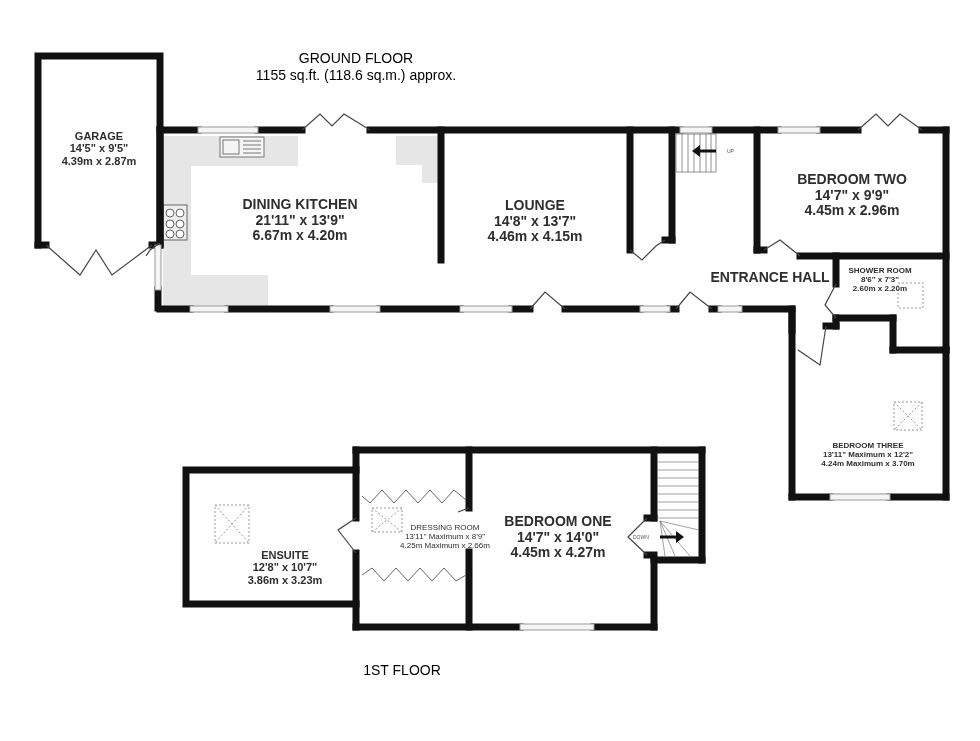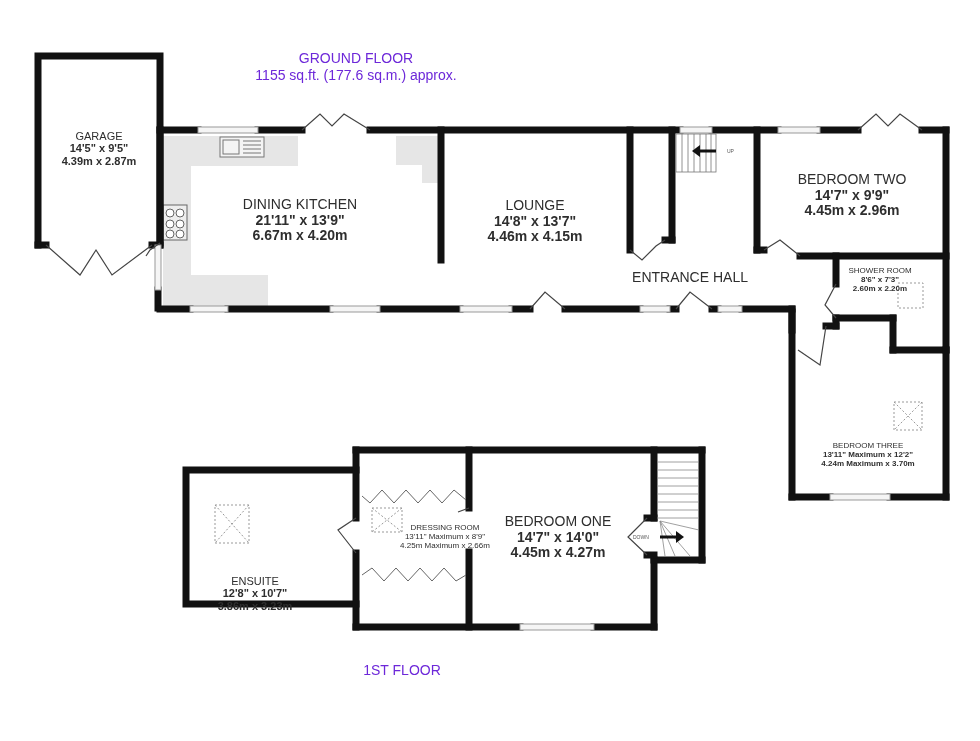--- a/index.html
+++ b/index.html
@@ -1,21 +1,21 @@
 <!DOCTYPE html>
 <html><head>
 <meta charset="utf-8">
 <style>
   html, body { margin:0; padding:0; background:#ffffff; }
   body { width:980px; height:741px; position:relative; overflow:hidden; font-family:"Liberation Sans", sans-serif; }
   #plan { position:absolute; left:0; top:0; width:980px; height:741px; }
   .lbl { position:absolute; text-align:center; color:#2e2e2e; white-space:nowrap; transform:translateX(-50%); line-height:1.12; }
-  .lbl .name { font-weight:normal; display:block; }
+  .lbl .name { font-weight:bold; display:block; }
   .lbl .dim { font-weight:bold; display:block; }
-  .floor-title { position:absolute; text-align:center; color:#6d28d9; transform:translateX(-50%); font-size:14px; line-height:1.2; white-space:nowrap; }
+  .floor-title { position:absolute; text-align:center; color:#000000; transform:translateX(-50%); font-size:14px; line-height:1.2; white-space:nowrap; }
   .floor-title span { display:block; }
   .big { font-size:14px; }
   .mid { font-size:11px; }
   .tiny { font-size:8px; }
   .updown { position:absolute; font-size:5px; color:#555; }
 </style>
 </head>
 <body>
 
 <svg id="plan" viewBox="0 0 980 741" xmlns="http://www.w3.org/2000/svg">
@@ -207,21 +207,21 @@
       <line x1="249" y1="505" x2="215" y2="543"></line>
       <rect x="372" y="508" width="30" height="24"></rect>
       <line x1="372" y1="508" x2="402" y2="532"></line>
       <line x1="402" y1="508" x2="372" y2="532"></line>
     </g>
   </g>
 </svg>
 
 <div class="floor-title" style="left:356px; top:50px;">
   <span>GROUND FLOOR</span>
-  <span>1155 sq.ft. (177.6 sq.m.) approx.</span>
+  <span>1155 sq.ft. (118.6 sq.m.) approx.</span>
 </div>
 
 <div class="lbl mid" style="left:99px; top:130px;">
   <span class="name">GARAGE</span>
   <span class="dim">14'5"  x 9'5"</span>
   <span class="dim">4.39m  x 2.87m</span>
 </div>
 
 <div class="lbl big" style="left:300px; top:197px;">
   <span class="name">DINING KITCHEN</span>
@@ -234,39 +234,39 @@
   <span class="dim">14'8"  x 13'7"</span>
   <span class="dim">4.46m  x 4.15m</span>
 </div>
 
 <div class="lbl big" style="left:852px; top:172px;">
   <span class="name">BEDROOM TWO</span>
   <span class="dim">14'7"  x 9'9"</span>
   <span class="dim">4.45m  x 2.96m</span>
 </div>
 
-<div class="lbl big" style="left:690px; top:270px;">
+<div class="lbl big" style="left:770px; top:270px;">
   <span class="name">ENTRANCE HALL</span>
 </div>
 
 <div class="lbl tiny" style="left:880px; top:267px;">
   <span class="name">SHOWER ROOM</span>
   <span class="dim">8'6"  x 7'3"</span>
   <span class="dim">2.60m  x 2.20m</span>
 </div>
 
 <div class="lbl tiny" style="left:868px; top:442px;">
   <span class="name">BEDROOM THREE</span>
   <span class="dim">13'11" Maximum x 12'2"</span>
   <span class="dim">4.24m Maximum x 3.70m</span>
 </div>
 
 <div class="updown" style="left:727px; top:148px;">UP</div>
 
-<div class="lbl mid" style="left:255px; top:549px;margin-top:26px;">
+<div class="lbl mid" style="left:285px; top:549px;">
   <span class="name">ENSUITE</span>
   <span class="dim">12'8"  x 10'7"</span>
   <span class="dim">3.86m  x 3.23m</span>
 </div>
 
 <div class="lbl tiny" style="left:413px; top:524px;margin-left:32px;">
   <span class="name" style="font-weight:normal">DRESSING ROOM</span>
   <span class="dim" style="font-weight:normal">13'11" Maximum x 8'9"</span>
   <span class="dim" style="font-weight:normal">4.25m Maximum x 2.66m</span>
 </div>

